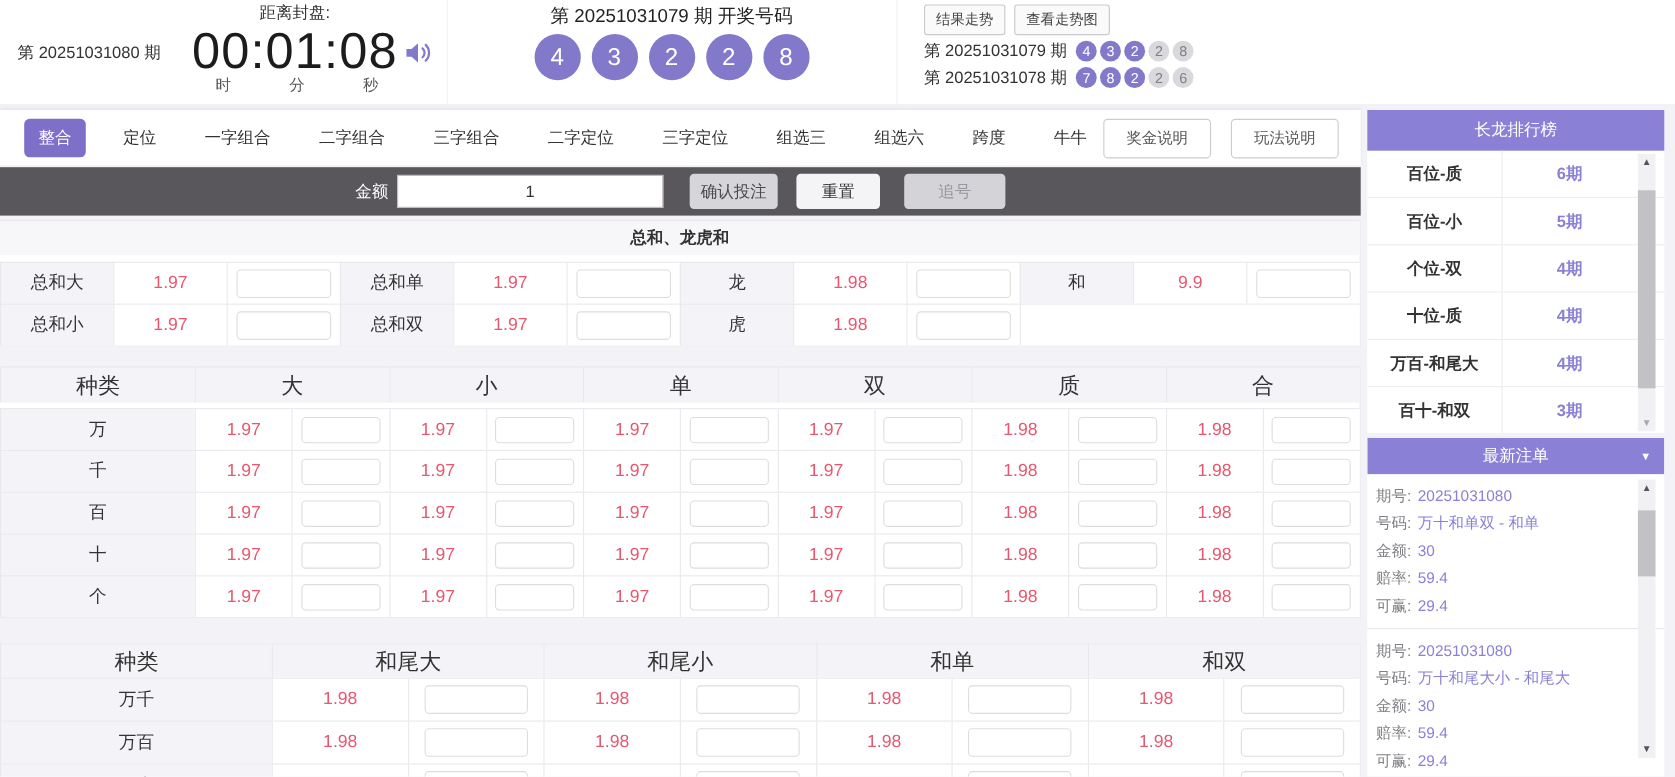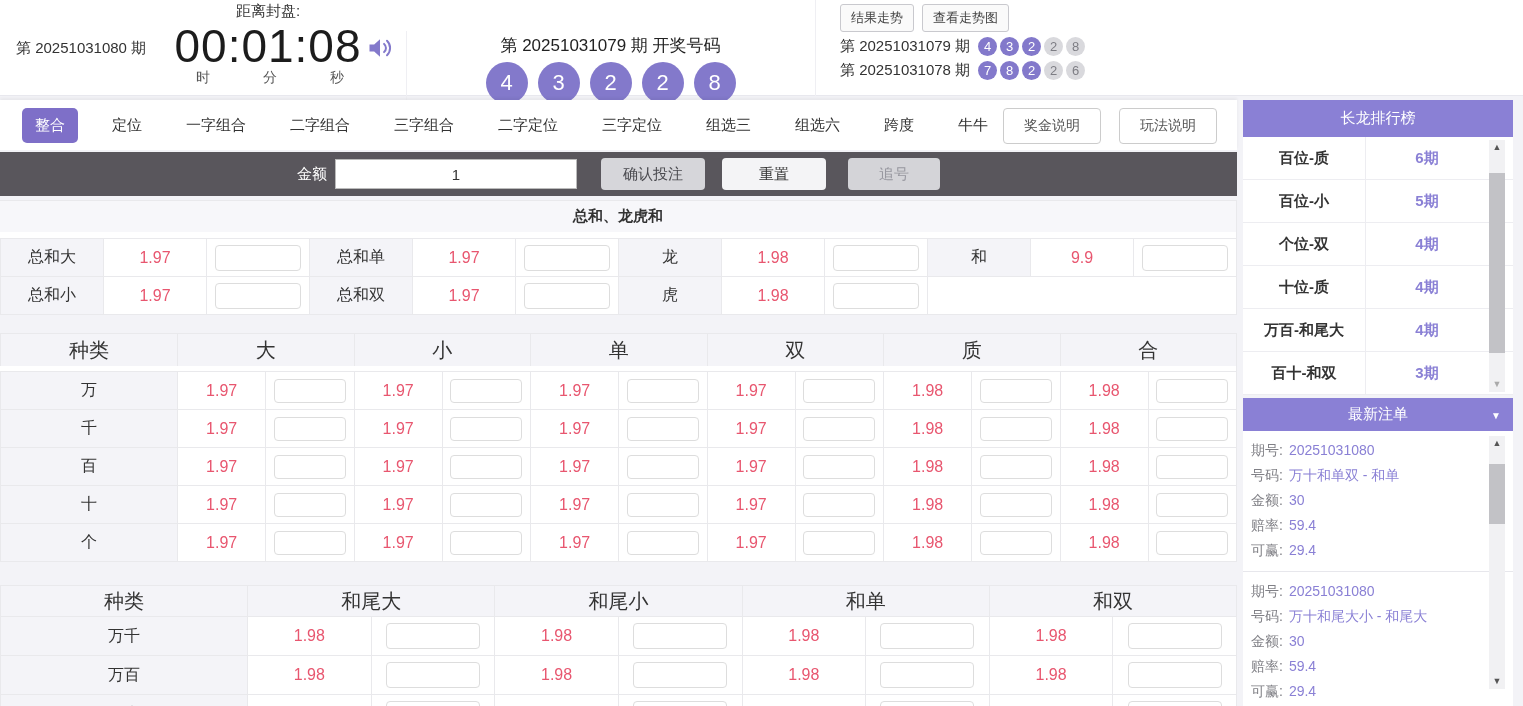--- a/index.html
+++ b/index.html
@@ -8,21 +8,21 @@
   .page { position:absolute; top:0; left:0; width:1523px; height:706px; overflow:hidden; }
 
   
   .header { position:absolute; top:0; left:0; width:1523px; height:96px; background:#fff; border-bottom:1px solid #e8e8ee; }
   .cur-issue { position:absolute; left:16px; top:39px; font-size:15px; color:#333; }
   .countdown { position:absolute; left:168px; top:2px; width:200px; text-align:center; }
   .cd-title { font-size:15px; color:#333; margin-bottom:0px; }
   .cd-time { font-size:46px; color:#1c1c1c; letter-spacing:1px; line-height:50px; }
   .cd-units { display:flex; justify-content:space-between; padding:0 24px 0 28px; font-size:14px; color:#555; margin-top:-2px; }
   .speaker { position:absolute; left:366px; top:34px; }
-  .draw-section { position:absolute; left:406px; top:0; width:408px; height:96px; border-left:1px solid #efeff3; text-align:center;margin-top:31px; }
+  .draw-section { position:absolute; left:406px; top:0; width:408px; height:96px; border-left:1px solid #efeff3; text-align:center; }
   .draw-title { font-size:17px; color:#222; margin-top:3px; }
   .balls { display:flex; justify-content:center; margin-top:5px; }
   .ball { width:42px; height:42px; border-radius:50%; background:#8379CB; color:#fff; font-size:22px; line-height:42px; text-align:center; margin:0 5px; }
   .trend-section { position:absolute; left:815px; top:0; width:300px; height:96px; border-left:1px solid #efeff3; padding-left:24px; }
   .trend-btns { display:flex; gap:8px; margin-top:4px; }
   .trend-btn { font-size:13px; color:#444; background:#fafafa; border:1px solid #c9c9ce; border-radius:3px; padding:4px 10px; cursor:pointer; }
   .trend-row { display:flex; align-items:flex-start; margin-top:5px; font-size:15px; color:#333; }
   .mini-balls { display:flex; margin-left:5px; }
   .mini-ball { width:19px; height:19px; border-radius:50%; font-size:13px; line-height:19px; text-align:center; margin-left:3px; background:#d9d9dd; color:#7d7d84; }
   .mini-ball:nth-child(-n+3) { background:#8379CB; color:#fff; }
@@ -32,22 +32,22 @@
   .nav { position:relative; height:50px; background:#fff; box-shadow:0 -2px 3px rgba(0,0,0,0.05); display:flex; align-items:center; padding-left:22px; }
   .tab { font-size:15px; color:#333; margin-right:44px; cursor:pointer; white-space:nowrap; }
   .tab.active { background:#7E6FC8; color:#fff; border-radius:5px; padding:8px 13px; margin-right:34px; }
   .help-btns { position:absolute; right:20px; top:8px; display:flex; gap:18px; }
   .help-btn { background:#fff; border:1px solid #ccc; border-radius:4px; font-size:14px; color:#555; padding:8px 20px; cursor:pointer; }
 
   .toolbar { position:absolute; top:52px; left:0; width:1237px; height:44px; background:#59565c; display:flex; align-items:center; justify-content:center; }
   .amt-label { color:#fff; font-size:15px; margin-right:8px; }
   .amt-input { width:242px; height:30px; border:1px solid #bbb; background:#fff; text-align:center; font-size:15px; color:#333; }
   .tb-btn { height:32px; border:none; border-radius:4px; font-size:15px; cursor:pointer; }
-  .btn-confirm { width:104px; margin-left:24px; background:#d6d6da; color:#4a4a4f; }
-  .btn-reset { width:104px; margin-left:17px; background:#f4f4f6; color:#333; }
+  .btn-confirm { width:80px; margin-left:24px; background:#d6d6da; color:#4a4a4f; }
+  .btn-reset { width:76px; margin-left:17px; background:#f4f4f6; color:#333; }
   .btn-chase { width:92px; margin-left:22px; background:#d4d4d8; color:#97979f; }
 
   
   .bet-input { height:26px; border:1px solid #ddd; border-radius:4px; background:#fff; width:86px; }
   .grid-table { position:absolute; left:0; background:#fff; border:1px solid #e9e9ec; border-width:0 1px 1px 0; }
   .cell { border:1px solid #e9e9ec; border-width:1px 0 0 1px; display:flex; align-items:center; justify-content:center; font-size:16px; color:#333; background:#fff; }
   .cell.lbl { background:#f4f4f8; }
   .cell.head { background:#f4f4f8; font-size:20px; }
   .cell.odd { color:#E8566F; }
   .cell.empty { background:#fff; }

